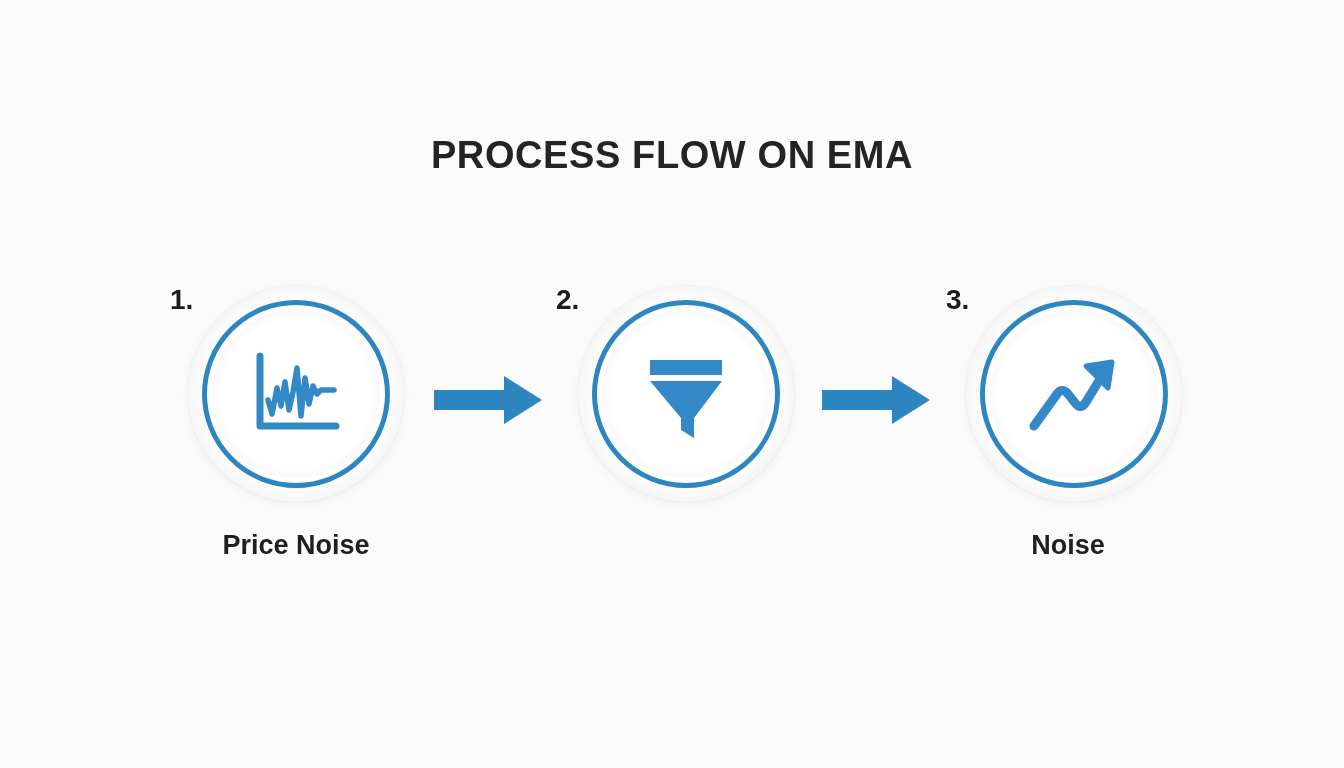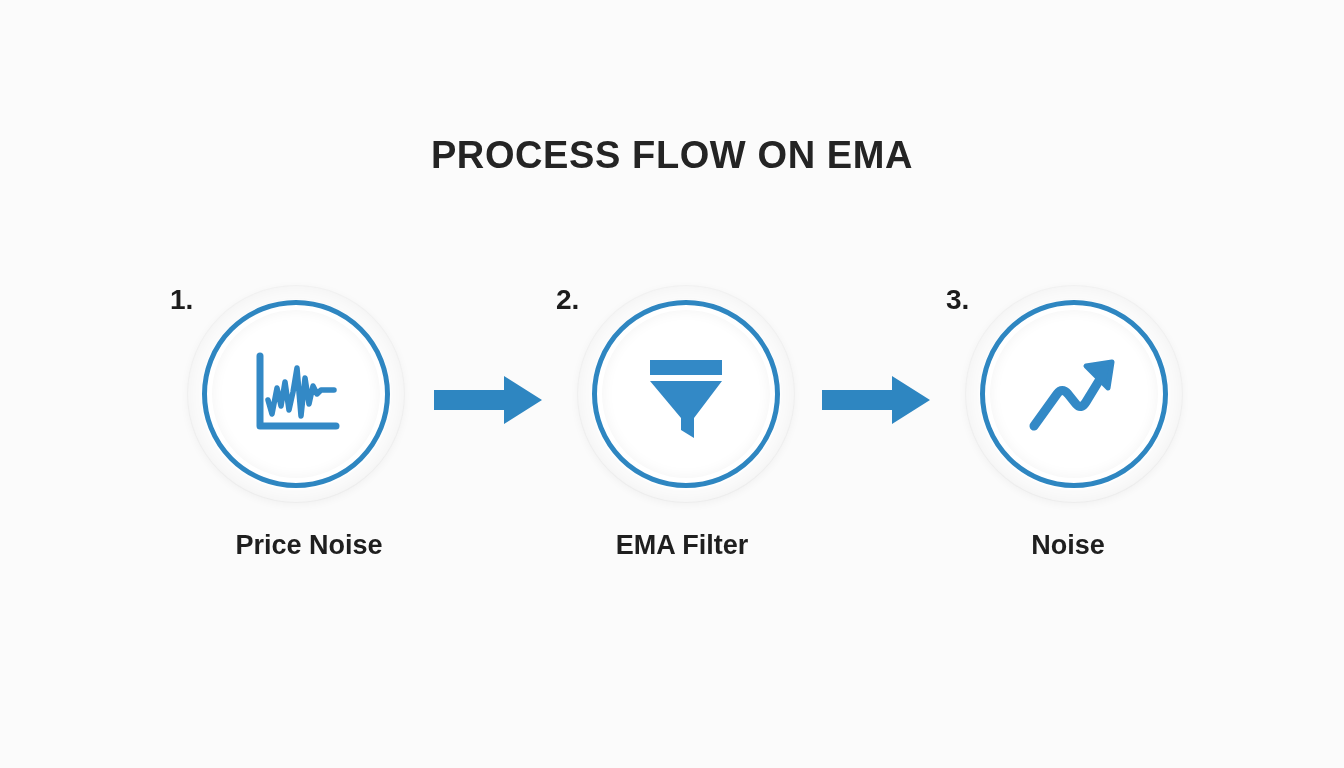--- a/index.html
+++ b/index.html
@@ -137,21 +137,21 @@
     position: absolute;
     top: 248px;
     left: 0;
     width: 268px;
     text-align: center;
     font-size: 27px;
     font-weight: 700;
     color: #1f1f1f;
     white-space: nowrap;
   }
-  .step.s1 .step-label { left: 13px; }
+  .step.s1 .step-label { left: 0px; }
   .step.s2 .step-label { left: -4px; }
   .step.s3 .step-label { left: -6px; }
 
   
   .arrow {
     position: absolute;
     top: 92px;
     width: 108px;
     height: 52px;
   }
@@ -202,21 +202,20 @@
         <div class="ring-shade"></div>
         <div class="icon-slot">
           <svg viewBox="0 0 100 100" width="100" height="100" aria-hidden="true">
 
             <rect x="14" y="16" width="72" height="15" fill="#3389c6"></rect>
 
             <path d="M14 37 L86 37 L58 74 L58 94 L45 86 L45 74 Z" fill="#3389c6"></path>
           </svg>
         </div>
       </div>
-      <div class="step-label">EMA Filter</div>
     </div>
 
     <div class="arrow a2">
       <svg viewBox="0 0 108 52" width="108" height="52" aria-hidden="true">
         <path d="M0 16 L70 16 L70 2 L108 26 L70 50 L70 36 L0 36 Z" fill="#2e86c1"></path>
       </svg>
     </div>
 
     <div class="step s3">
       <div class="step-num">3.</div>

